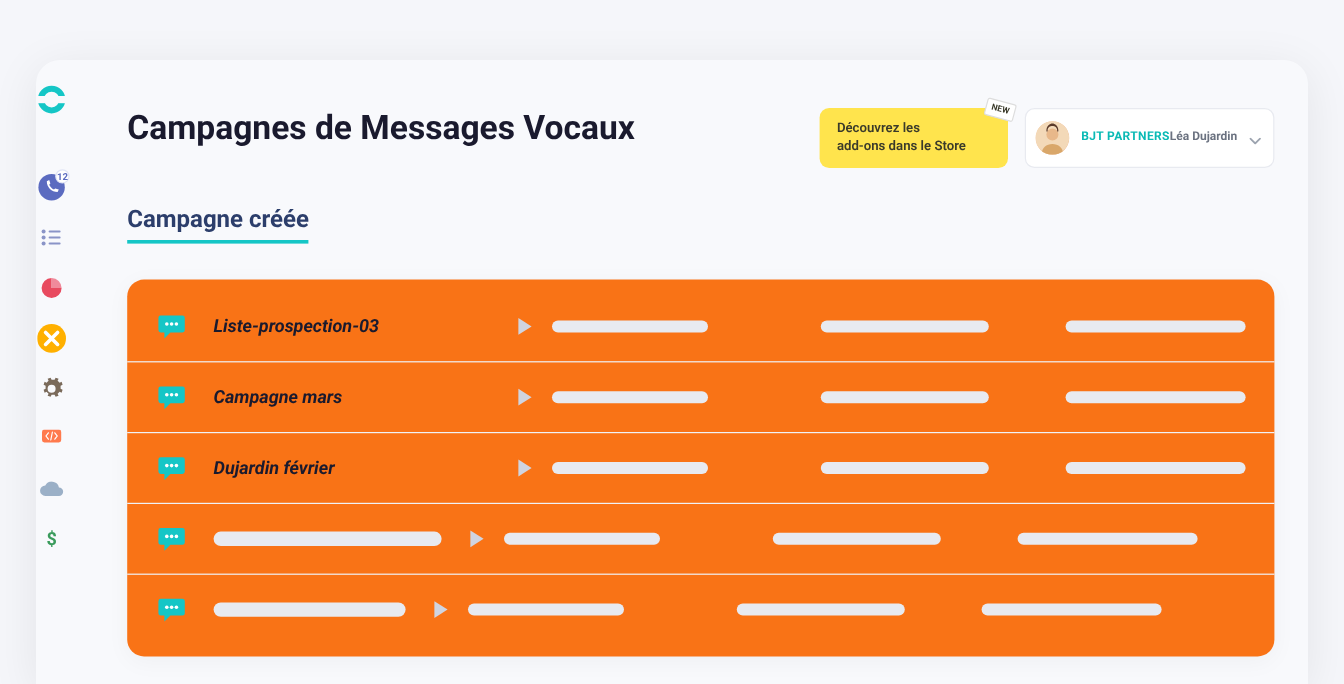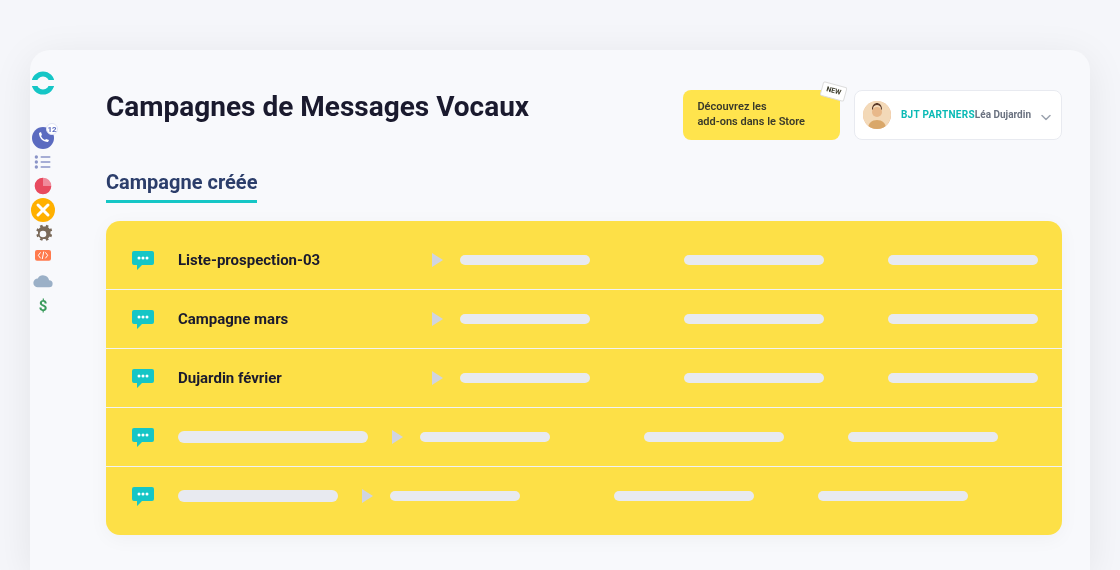--- a/index.html
+++ b/index.html
@@ -22,20 +22,21 @@
   box-shadow: 0 8px 40px rgba(0,0,0,0.08);
   display: flex;
   overflow: hidden;
 }
 .sidebar {
   width: 64px;
   display: flex;
   flex-direction: column;
   align-items: center;
   padding-top: 20px;
+  gap: 18px;
 }
 .logo-icon {
   width: 26px;
   height: 26px;
   margin-bottom: 30px;
 }
 .sidebar-icon {
   width: 24px;
   height: 24px;
   display: flex;
@@ -136,27 +137,28 @@
   transform: translateY(-50%);
   color: #9ca3af;
 }
 .tab-label {
   font-size: 20px;
   font-weight: 700;
   color: #2c3e6b;
   display: inline-block;
   padding-bottom: 6px;
   border-bottom: 3px solid #15c6c6;
-  margin-bottom: 18px;
+  margin-bottom: 30px;
 }
 .card {
-  background: #fde047;
+  background: #f97316;
   border-radius: 14px;
   box-shadow: 0 4px 20px rgba(0,0,0,0.04);
   padding: 10px 0;
+  font-style: italic;
 }
 .row {
   display: flex;
   align-items: center;
   padding: 16px 24px;
   border-bottom: 1px solid #f0f2f7;
   gap: 22px;
 }
 .row:last-child { border-bottom: none; }
 .row-icon {

